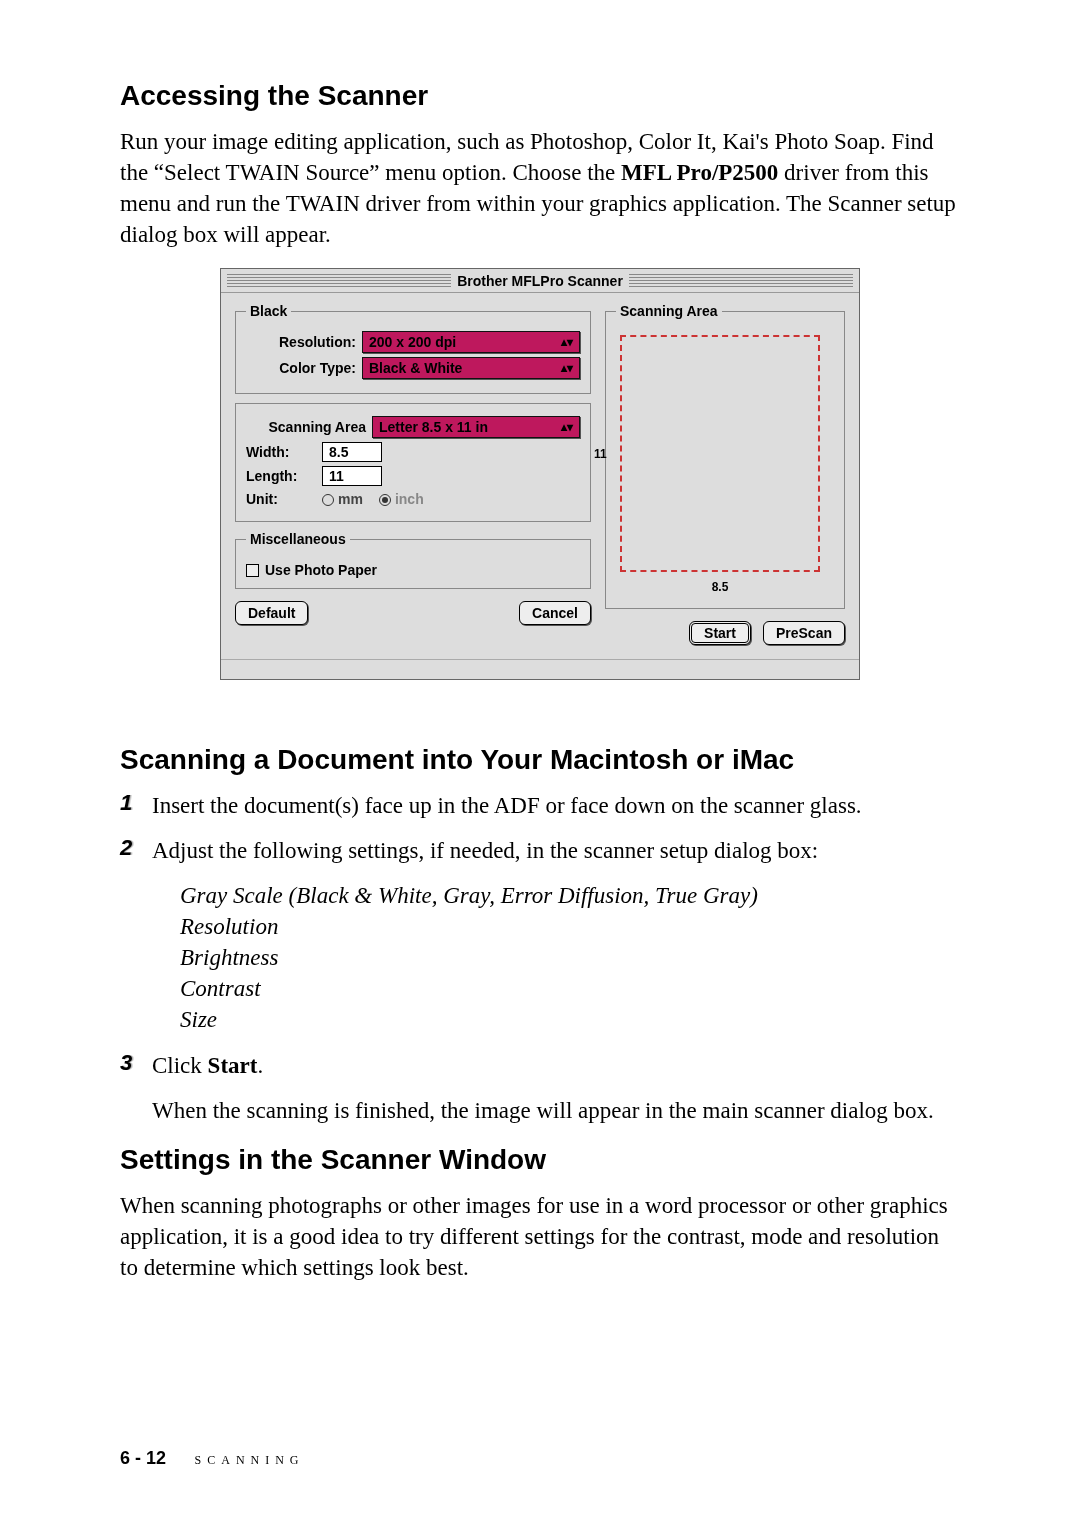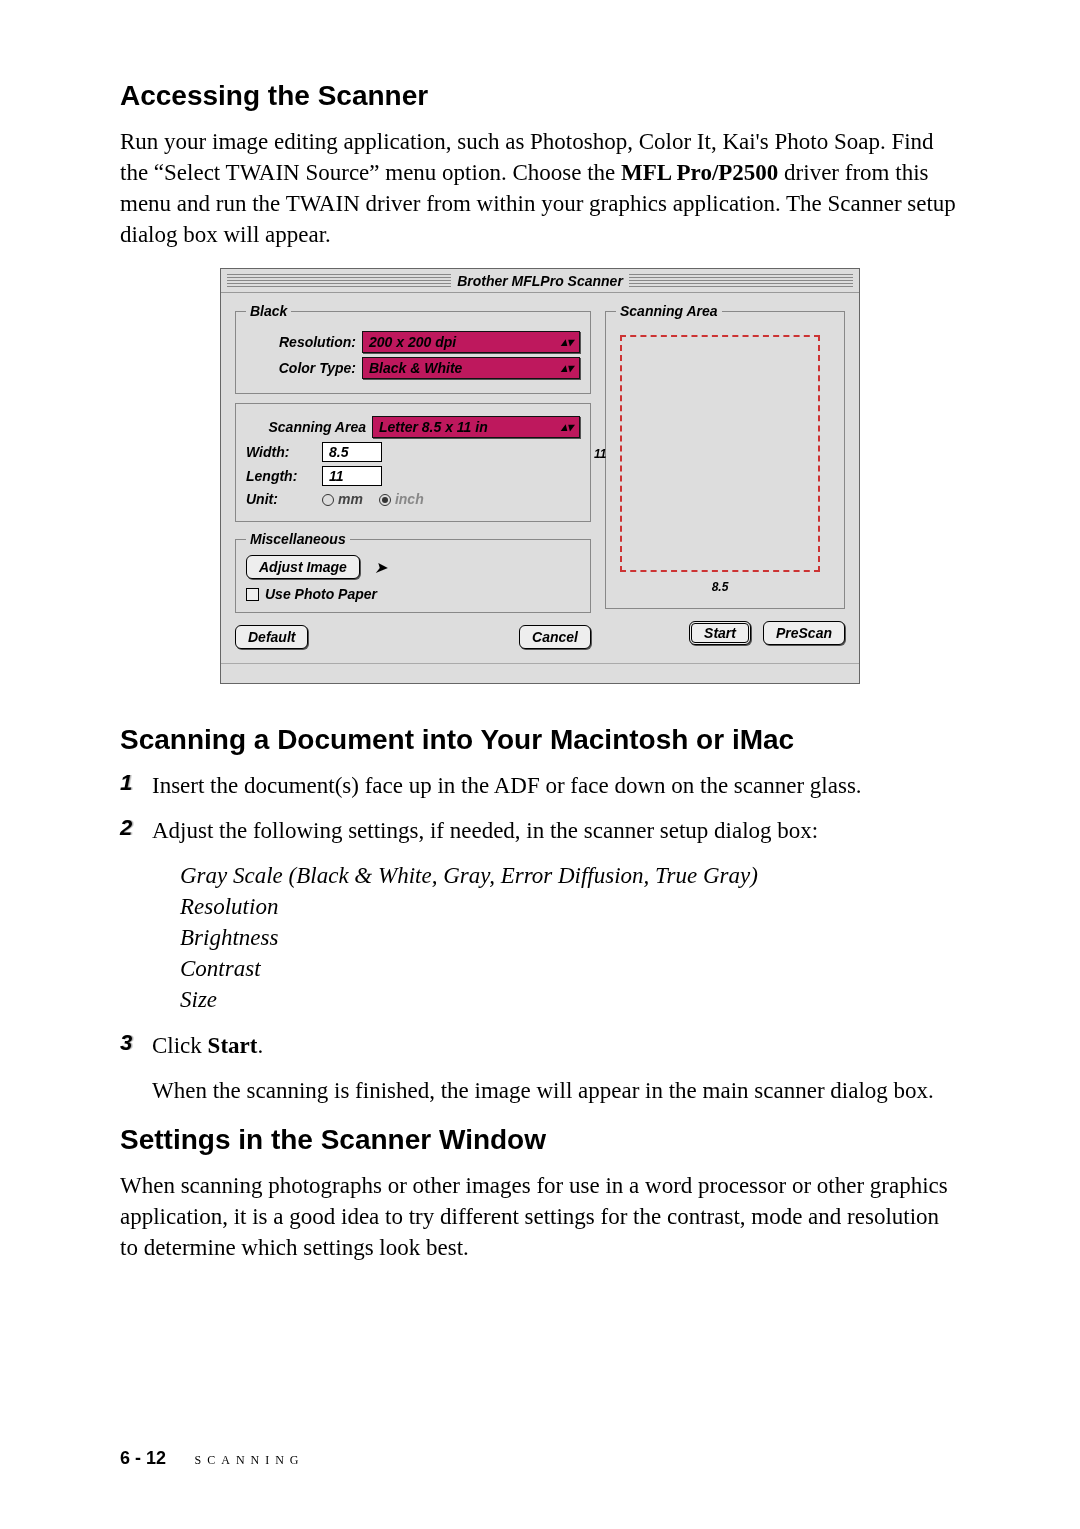--- a/index.html
+++ b/index.html
@@ -53,21 +53,21 @@
   .footer {
     position: absolute;
     left: 120px;
     bottom: 60px;
     font-size: 18px;
   }
   .footer .pg { font-weight: bold; font-family: Arial, sans-serif; }
   .footer .label { letter-spacing: 6px; margin-left: 24px; font-size: 12px; margin-top: 8px; }
 
   
-  .dialog-wrap { text-align: center; margin: 10px 0 40px 0; font-style: italic; }
+  .dialog-wrap { text-align: center; margin: 10px 0 64px 0; }
   .dialog {
     display: inline-block;
     width: 640px;
     background: #ddd;
     border: 1px solid #666;
     text-align: left;
     font-family: "Geneva", "Helvetica", Arial, sans-serif;
     font-size: 15px;
   }
   .titlebar {
@@ -235,24 +235,20 @@
             </div>
             <div class="row">
               <span class="lbl2">Unit:</span>
               <span><span class="rad"></span><span class="radio-lbl">mm</span></span>
               <span><span class="rad sel"></span><span class="radio-lbl" style="color:#888">inch</span></span>
             </div>
           </fieldset>
 
           <fieldset class="grp">
             <legend>Miscellaneous</legend>
-            <div class="misc-row">
-              <span class="mac-btn">Adjust Image</span>
-              <span class="cursor-arrow">➤</span>
-            </div>
             <div style="margin-top:6px;">
               <span class="chk"></span><span class="chk-lbl">Use Photo Paper</span>
             </div>
           </fieldset>
 
           <div class="btnrow">
             <span class="mac-btn">Default</span>
             <span class="spacer"></span>
             <span class="mac-btn">Cancel</span>
           </div>

